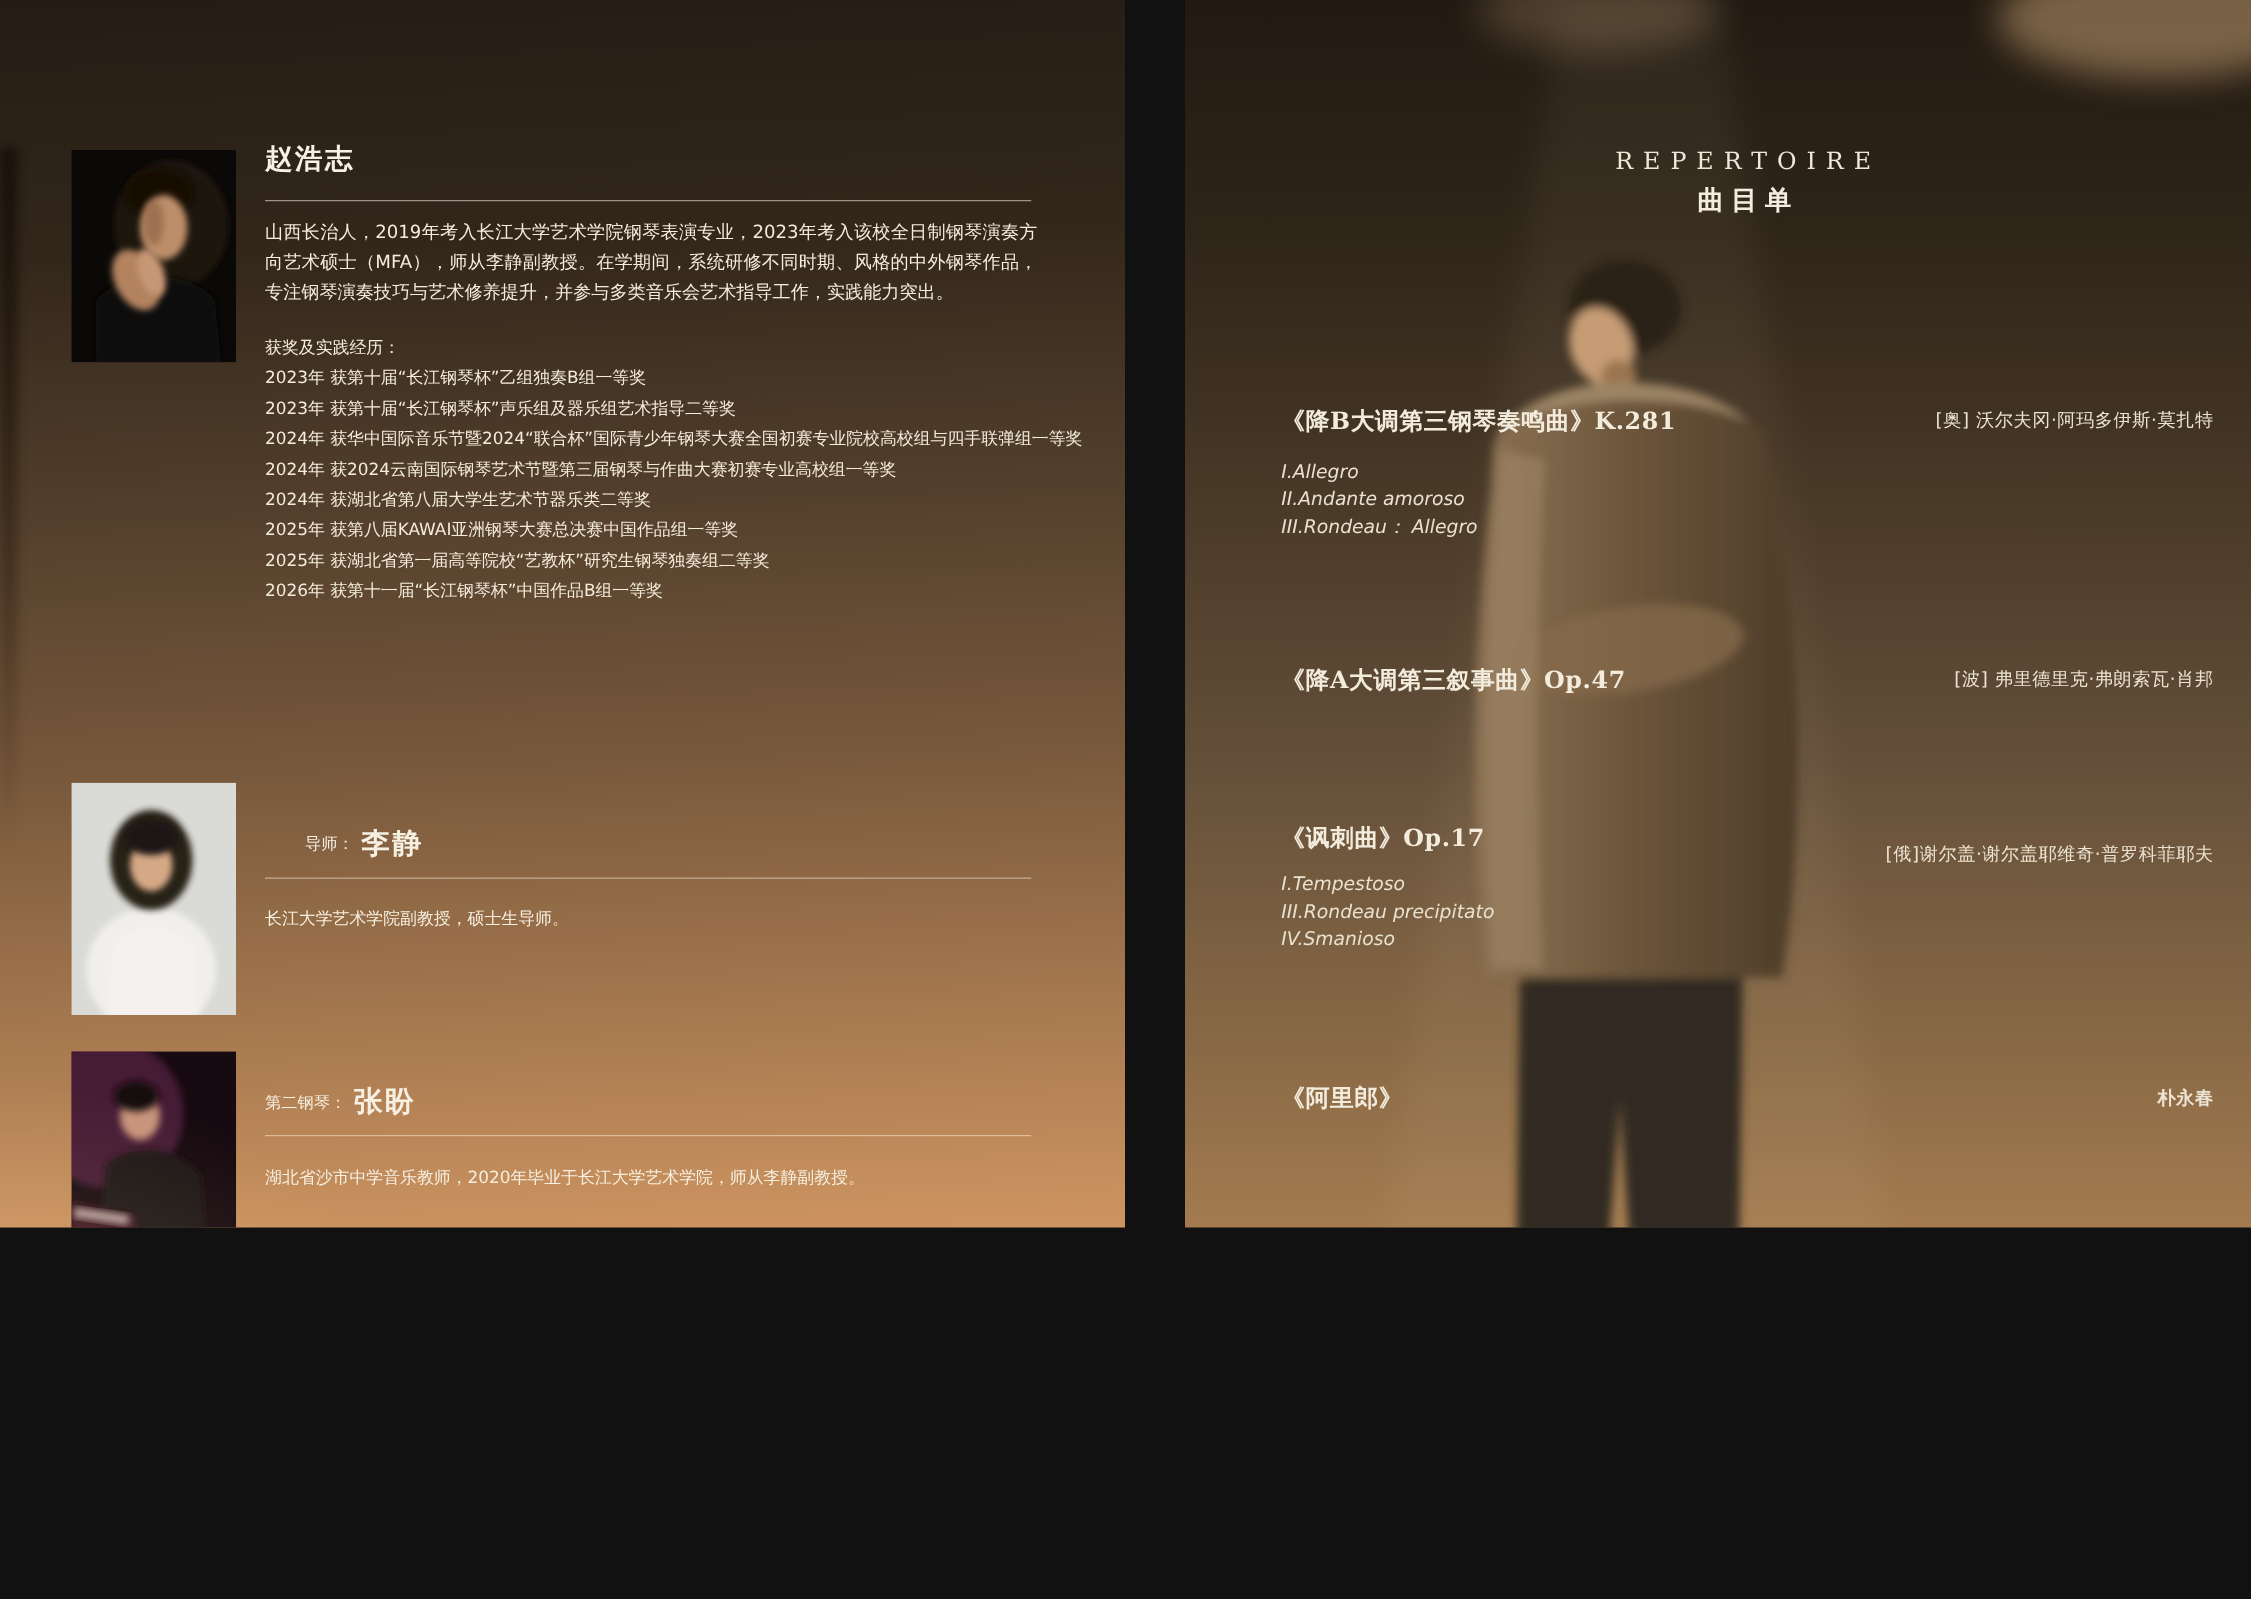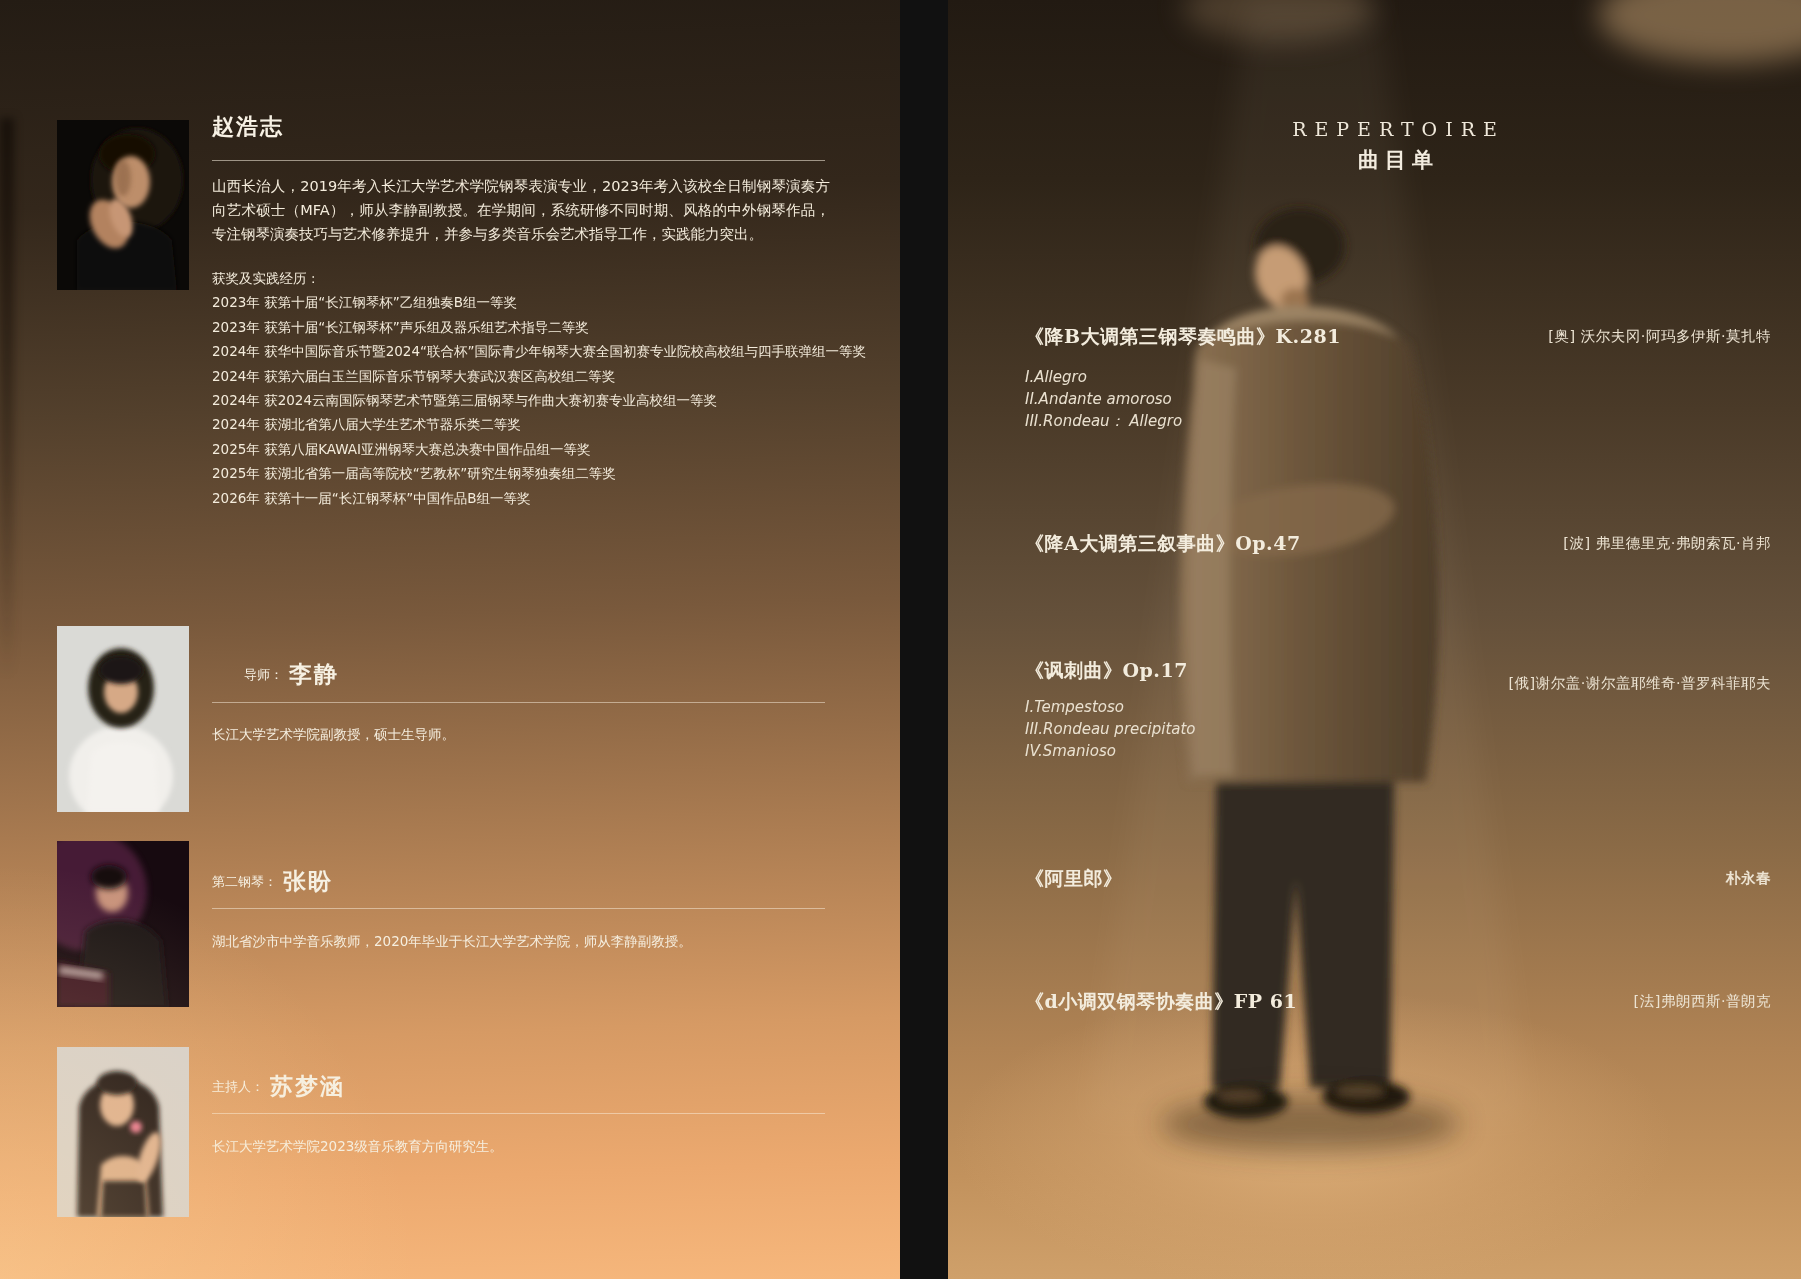--- a/index.html
+++ b/index.html
@@ -1,17 +1,17 @@
 <!DOCTYPE html>
 <html><head>
 <meta charset="utf-8">
 <style>
   html,body{margin:0;padding:0;background:#111;}
   .spread{
-    position:relative;width:1801px;height:1279px;overflow:hidden;
+    position:relative;width:1801px;height:982px;overflow:hidden;
     font-family:"DejaVu Sans","Liberation Sans",sans-serif;
     color:#f5eee0;
   }
   
   .page-left{
     position:absolute;left:0;top:0;width:900px;height:1279px;
     background:linear-gradient(178deg,
       #241c14 0%, #33271b 16%, #53402c 32%,
       #79593c 48%, #a87a50 64%, #d69a64 80%,
       #eca96f 91%, #f6b77c 100%);
@@ -136,21 +136,20 @@
     <div class="perf-name">赵浩志</div>
     <div class="rule rule-perf"></div>
 
     <div class="perf-bio">山西长治人，2019年考入长江大学艺术学院钢琴表演专业，2023年考入该校全日制钢琴演奏方向艺术硕士（MFA），师从李静副教授。在学期间，系统研修不同时期、风格的中外钢琴作品，专注钢琴演奏技巧与艺术修养提升，并参与多类音乐会艺术指导工作，实践能力突出。</div>
 
     <div class="awards">
       <div>获奖及实践经历：</div>
       <div>2023年 获第十届“长江钢琴杯”乙组独奏B组一等奖</div>
       <div>2023年 获第十届“长江钢琴杯”声乐组及器乐组艺术指导二等奖</div>
       <div>2024年 获华中国际音乐节暨2024“联合杯”国际青少年钢琴大赛全国初赛专业院校高校组与四手联弹组一等奖</div>
-      <div>2024年 获第六届白玉兰国际音乐节钢琴大赛武汉赛区高校组二等奖</div>
       <div>2024年 获2024云南国际钢琴艺术节暨第三届钢琴与作曲大赛初赛专业高校组一等奖</div>
       <div>2024年 获湖北省第八届大学生艺术节器乐类二等奖</div>
       <div>2025年 获第八届KAWAI亚洲钢琴大赛总决赛中国作品组一等奖</div>
       <div>2025年 获湖北省第一届高等院校“艺教杯”研究生钢琴独奏组二等奖</div>
       <div>2026年 获第十一届“长江钢琴杯”中国作品B组一等奖</div>
     </div>
 
     <div class="photo ph-tutor">
       <svg viewBox="0 0 132 186" preserveAspectRatio="none">
         <defs>

